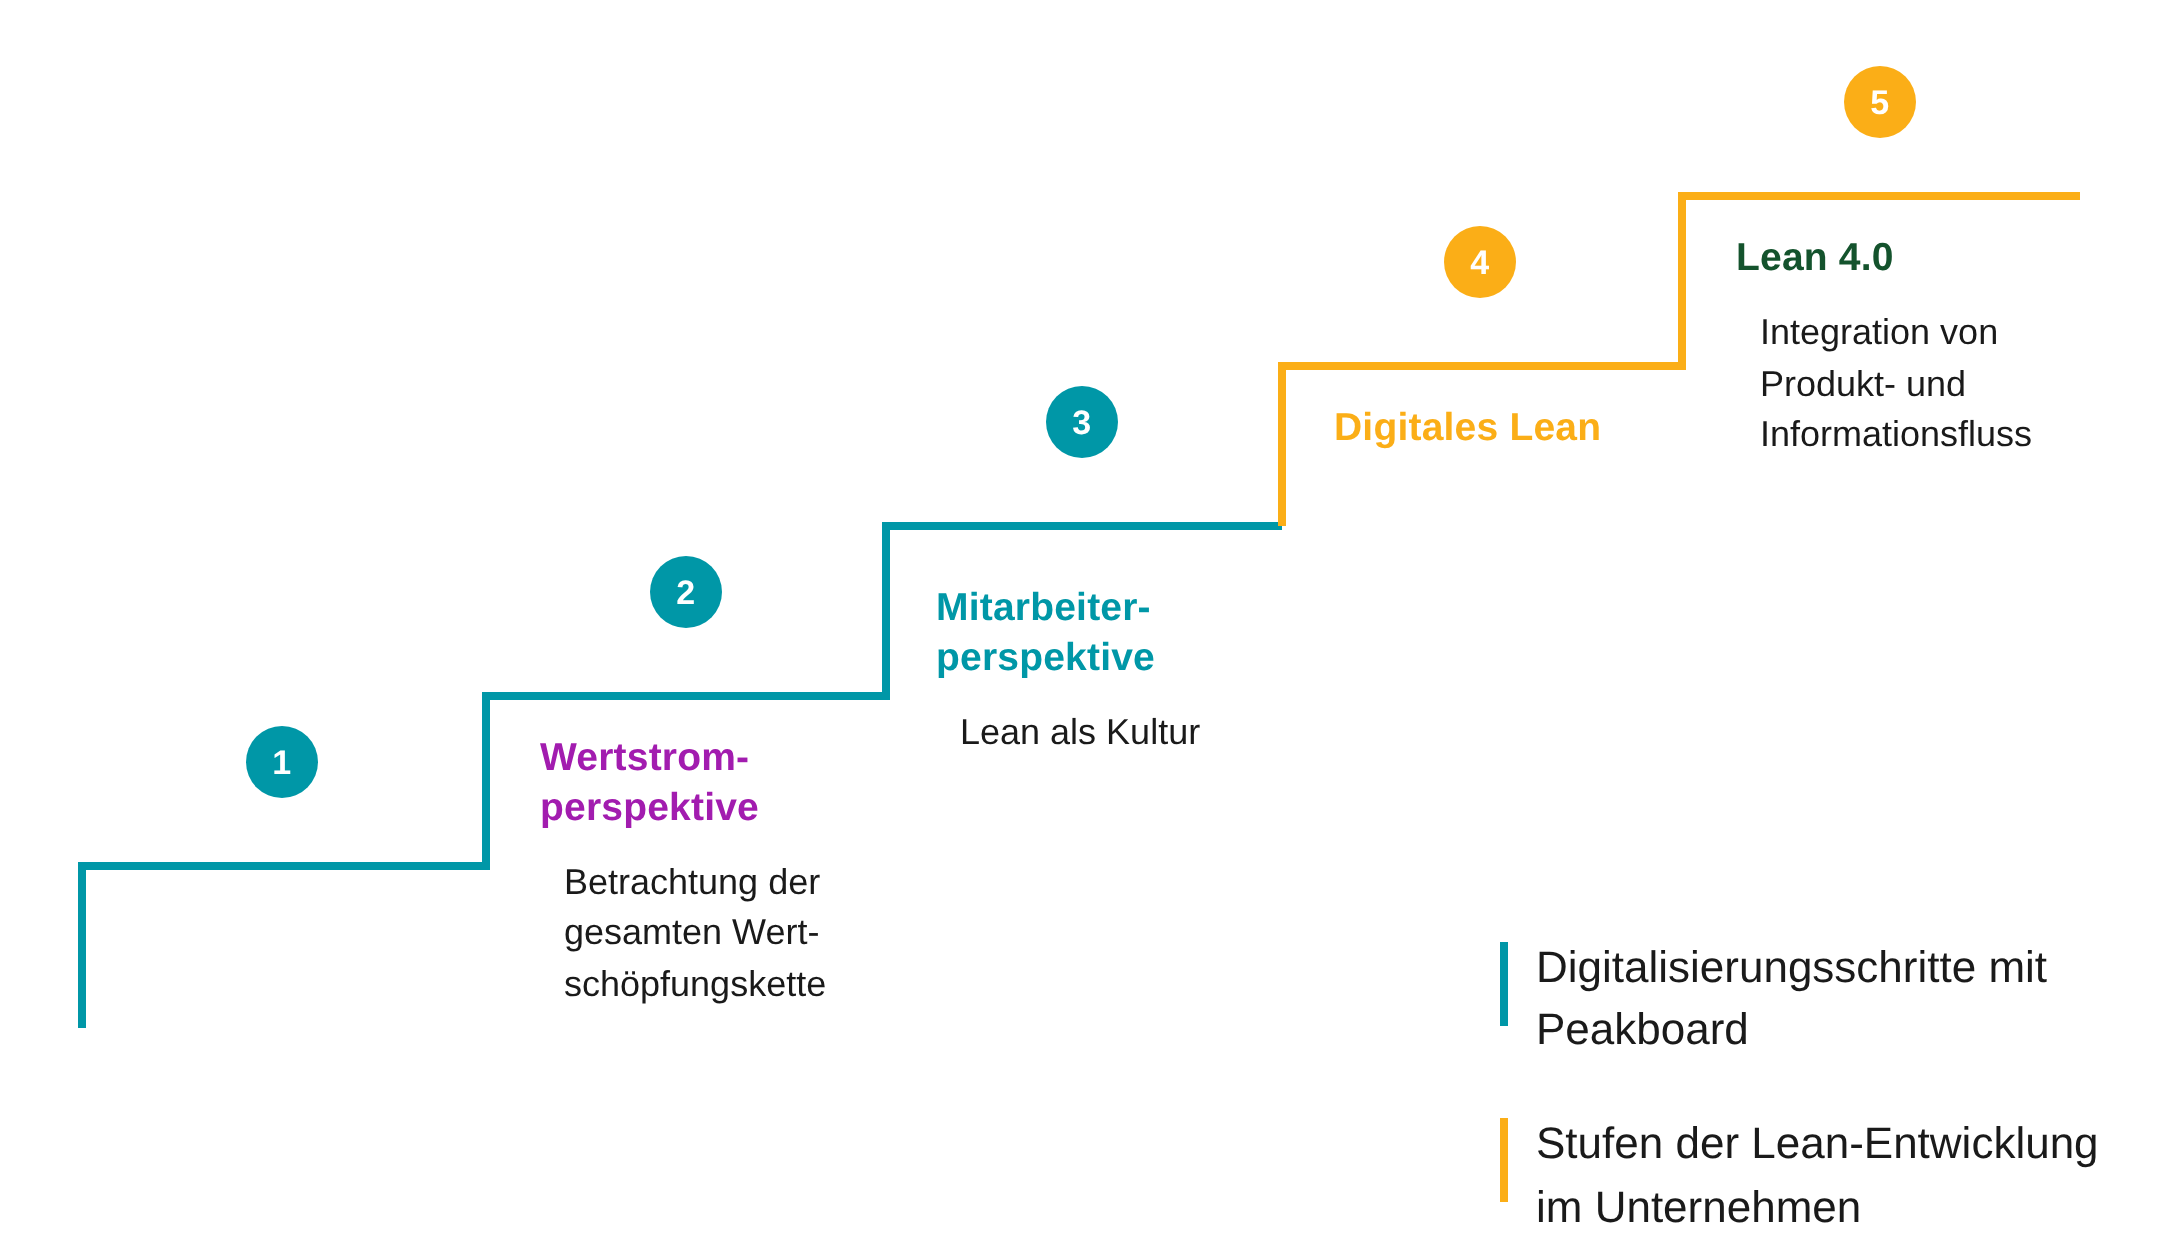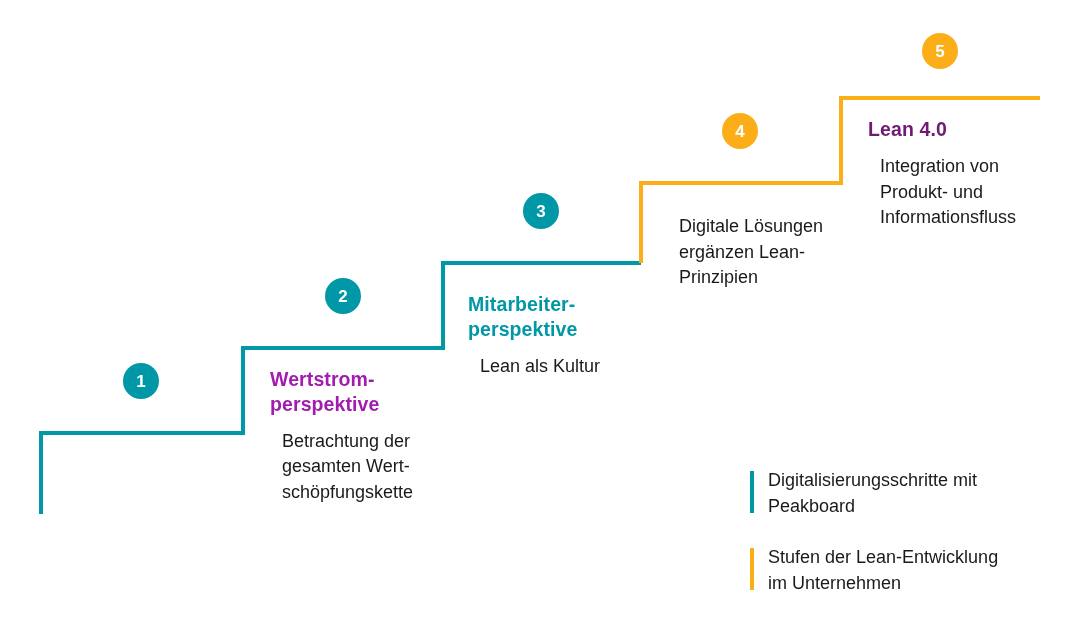--- a/index.html
+++ b/index.html
@@ -80,21 +80,21 @@
   }
   .legend-row:last-child { margin-bottom: 0; }
   .legend-bar {
     flex: 0 0 auto;
     width: 4px;
     border-radius: 0;
     margin-right: 14px;
     margin-top: 3px;
   }
   .legend-text {
-    font-size: 18px;
+    font-size: 22px;
     line-height: 1.42;
     color: #1a1a1a;
     white-space: pre-line;
   }
 </style>
 </head>
 <body>
 
 <div id="canvas">
 
@@ -128,30 +128,28 @@
   <div class="step-block" style="left:468px; top:292px; width:185px;">
     <h3 class="step-title" style="color:#0097A7;">Mitarbeiter-
 perspektive</h3>
     <p class="step-desc">Lean als Kultur</p>
   </div>
 
   <div class="step-badge" style="left:722px; top:113px; background:#FBAE17;">
     <span>4</span>
   </div>
   <div class="step-block" style="left:667px; top:202px; width:195px;">
-    <p class="step-desc">Digitale Lösungen
-ergänzen Lean-
-Prinzipien</p>
+    <h3 class="step-title" style="color:#FBAE17;">Digitales Lean</h3>
   </div>
 
   <div class="step-badge" style="left:922px; top:33px; background:#FBAE17;">
     <span>5</span>
   </div>
   <div class="step-block" style="left:868px; top:117px; width:195px;">
-    <h3 class="step-title" style="color:#701a75;">Lean 4.0</h3>
+    <h3 class="step-title" style="color:#14532d;">Lean 4.0</h3>
     <p class="step-desc">Integration von
 Produkt- und
 Informationsfluss</p>
   </div>
 
   <div id="legend">
     <div class="legend-row">
       <div class="legend-bar" style="background:#0097A7; height:42px;"></div>
       <div class="legend-text">Digitalisierungsschritte mit
 Peakboard</div>

